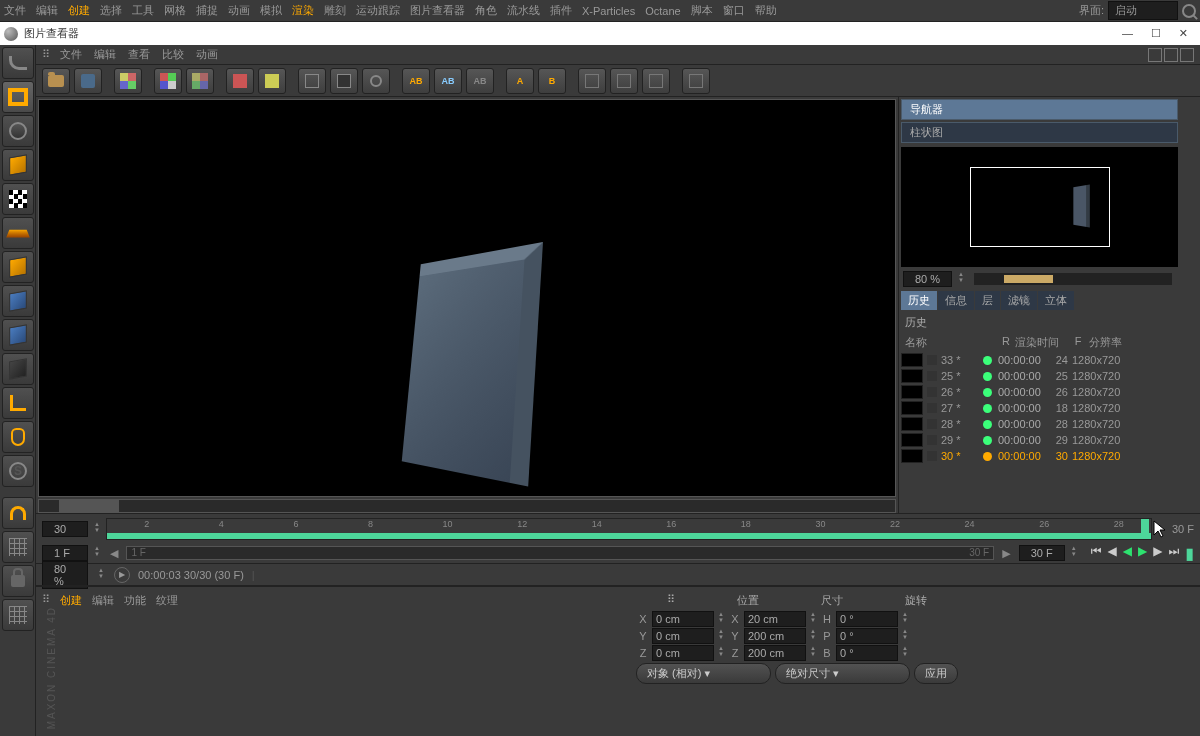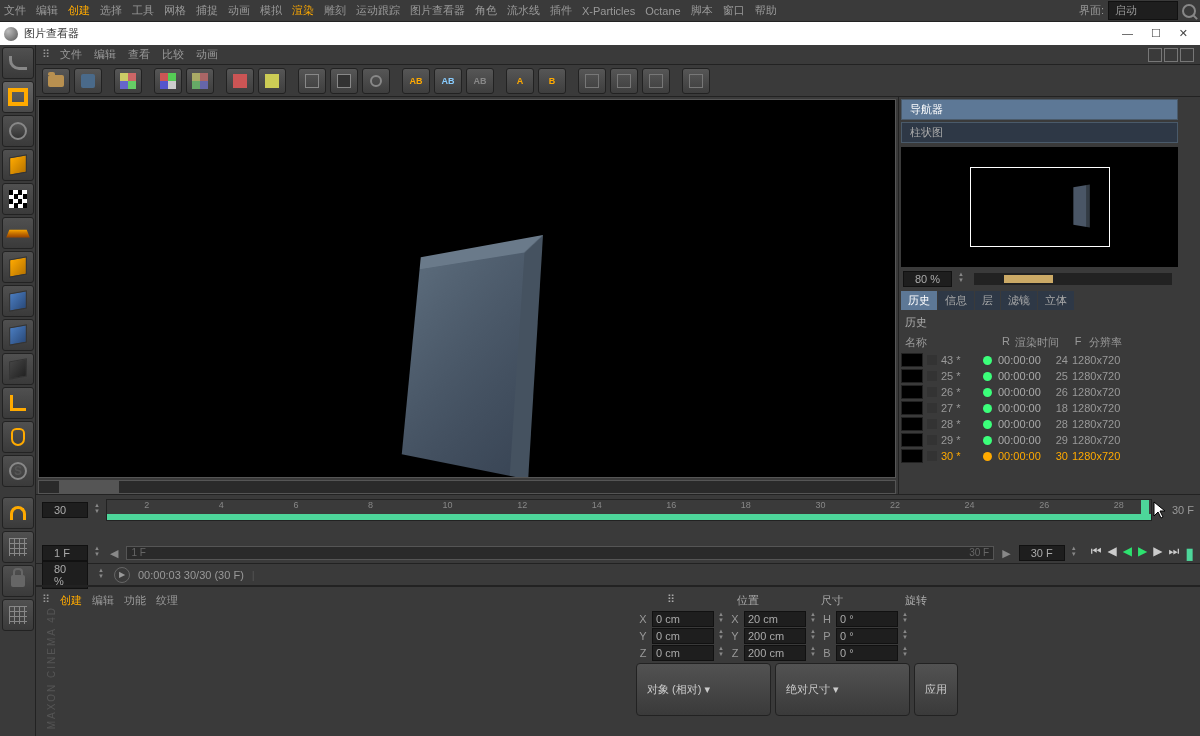--- a/index.html
+++ b/index.html
@@ -108,38 +108,38 @@
 
 .timeline{display:flex;align-items:center;height:30px;padding:2px 6px;gap:4px;border-top:1px solid #222;}
 .tl-in{width:46px;}
 .ruler{flex:1;height:22px;background:#3a3a3a;position:relative;border:1px solid #222;}
 .ruler .tick{position:absolute;top:0;font-size:9px;color:#888;}
 .ruler .bar{position:absolute;bottom:0;left:0;right:0;height:6px;background:#4dd69a;}
 .ruler .cursor-mark{position:absolute;right:2px;top:0;width:8px;height:100%;background:#4dd69a;}
 .tl-end{font-size:11px;}
 .mouse-cursor{position:absolute;width:16px;height:20px;z-index:99;}
 
-.scrub-row{display:flex;align-items:center;height:20px;padding:2px 6px;gap:4px;margin-top:19px;}
+.scrub-row{display:flex;align-items:center;height:20px;padding:2px 6px;gap:4px;}
 .play-ctrls{display:flex;gap:6px;margin-left:8px;}
 .pc{cursor:default;color:#ccc;font-size:12px;}
 .pc.green{color:#2de26f;}
 
 .info-row{display:flex;align-items:center;height:22px;padding:2px 6px;gap:8px;border-top:1px solid #222;}
 .pc-btn{width:16px;height:16px;border:1px solid #666;border-radius:50%;display:flex;align-items:center;justify-content:center;font-size:8px;}
 
 .bottom-panels{display:flex;height:152px;border-top:2px solid #222;}
 .bp-left{flex:0 0 596px;padding:4px;}
 .bp-mid{flex:0 0 330px;padding:4px;}
 .bp-right{flex:1;}
 .panel-tabs{display:flex;gap:10px;padding:2px;}
 .panel-tabs span{color:#999;}
 .panel-tabs .active{color:#ffaa00;}
 .clbl{width:14px;text-align:center;}
 .cfield input,.cinput{background:#1e1e1e;border:1px solid #111;color:#aaa;width:62px;padding:1px 3px;font-size:11px;}
-.btn{background:linear-gradient(#525252,#3a3a3a);border:1px solid #222;border-radius:4px;padding:18px 10px;color:#ccc;}
+.btn{background:linear-gradient(#525252,#3a3a3a);border:1px solid #222;border-radius:10px;padding:2px 10px;color:#ccc;}
 .maxon{position:absolute;bottom:8px;left:10px;width:22px;}
 .maxon-text{writing-mode:vertical-rl;transform:rotate(180deg);font-size:10px;color:#555;letter-spacing:2px;}
 </style>
 </head>
 <body>
 
 <div class="top-menubar">
   <span>文件</span>
   <span>编辑</span>
   <span class="highlight">创建</span>
@@ -374,21 +374,21 @@
           <span class="hh-name">名称</span>
           <span class="hh-r">R</span>
           <span class="hh-time">渲染时间</span>
           <span class="hh-f">F</span>
           <span class="hh-res">分辨率</span>
         </div>
         <div class="hist-list" id="hist-list">
             <div class="hist-row">
               <span class="thumb"></span>
               <span class="sq"></span>
-              <span class="name">43 *</span>
+              <span class="name">33 *</span>
               <span class="dot"></span>
               <span class="time">00:00:00</span>
               <span class="frm">24</span>
               <span class="res">1280x720</span>
             </div>
             <div class="hist-row">
               <span class="thumb"></span>
               <span class="sq"></span>
               <span class="name">25 *</span>
               <span class="dot"></span>

